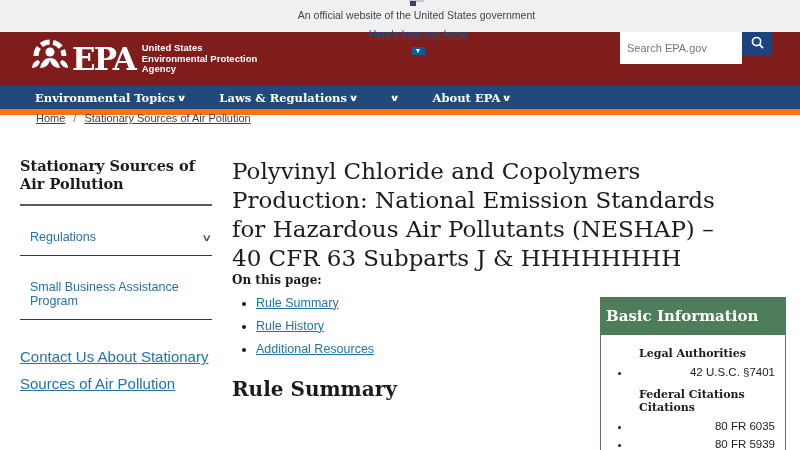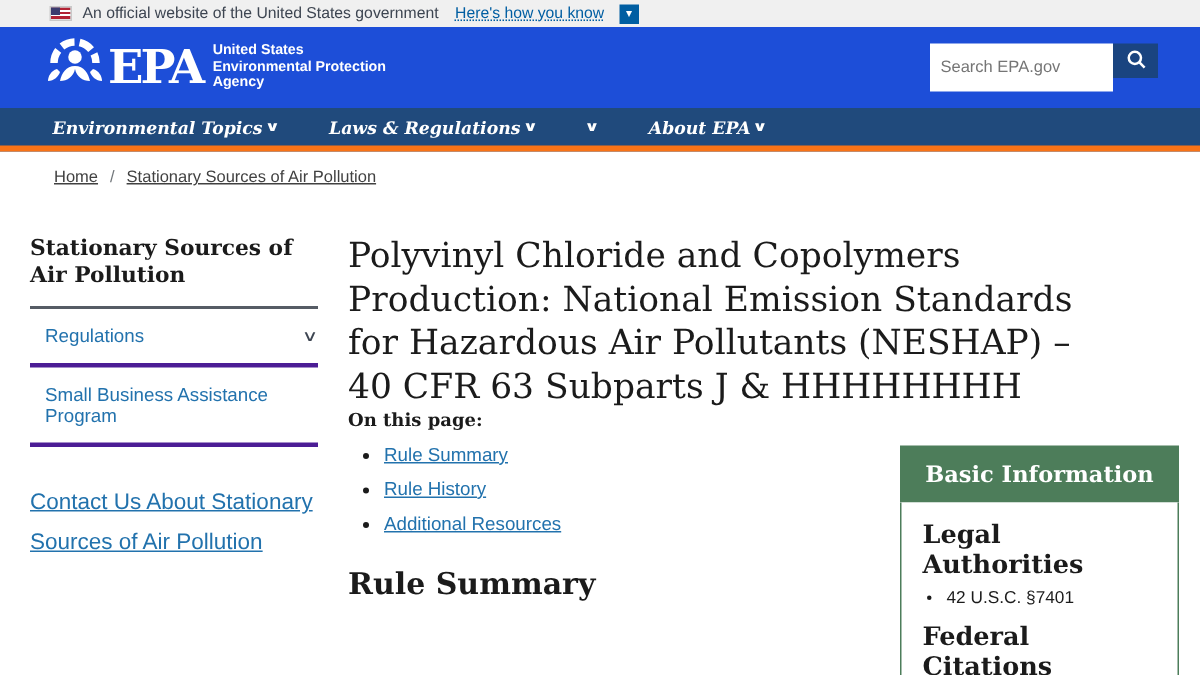--- a/index.html
+++ b/index.html
@@ -1,69 +1,69 @@
 <!DOCTYPE html>
 <html><head>
 <meta charset="utf-8">
 <style>
   * { margin: 0; padding: 0; box-sizing: border-box; }
   html, body { width: 800px; height: 450px; overflow: hidden; background: #fff; }
   body { font-family: "Liberation Sans", sans-serif; color: #1b1b1b; position: relative; }
 
   
-  .gov-banner { height: 18px; background: #f0f0f0; display: flex; align-items: center; padding-left: 33px; gap: 7px; font-size: 10.5px; color: #3d4551; }
+  .gov-banner { height: 32px; background: #f0f0f0; display: flex; align-items: center; padding-left: 33px; gap: 7px; font-size: 10.5px; color: #3d4551; flex-direction: column; }
   .flag { width: 15px; height: 10px; position: relative; background: repeating-linear-gradient(#b22234 0 1.5px, #fff 1.5px 3px); border: 0.5px solid #c9c9c9; }
   .flag::after { content: ""; position: absolute; left: 0; top: 0; width: 6px; height: 5px; background: #3c3b6e; }
   .banner-link { color: #005ea2; text-decoration: underline dotted; margin-left: 4px; cursor: pointer; }
   .banner-chevron-box { width: 13px; height: 13px; background: #005ea2; margin-left: 3px; display: inline-flex; align-items: center; justify-content: center; cursor: pointer; }
   .banner-chevron-box span { color: #fff; font-size: 8px; line-height: 1; }
 
   
-  .site-header { height: 54px; background: #1d4ed8; display: flex; align-items: center; padding: 0 28px 0 30px; }
+  .site-header { height: 54px; background: #7f1d1d; display: flex; padding: 0 28px 0 30px; }
   .logo-group { display: flex; align-items: center; gap: 2px; }
   .epa-word { font-family: "DejaVu Serif", serif; font-weight: bold; color: #fff; font-size: 31px; letter-spacing: -2px; line-height: 1; }
   .tagline { color: #fff; font-size: 9.5px; line-height: 1.15; margin-left: 5px; font-weight: bold; }
   .header-search { margin-left: auto; display: flex; }
   .search-input { width: 122px; height: 23px; border: none; padding: 16px 7px; font-size: 11px; color: #555; outline: none; }
   .search-btn { width: 30px; height: 23px; background: #1a4480; border: none; display: flex; align-items: center; justify-content: center; cursor: pointer; }
 
   
-  .main-nav { height: 29px; background: #204a7c; border-bottom: 4px solid #f97316; display: flex; align-items: center; padding-left: 18px; font-style: italic; }
+  .main-nav { height: 29px; background: #204a7c; border-bottom: 6px solid #f97316; display: flex; align-items: center; padding-left: 18px; }
   .nav-item { color: #fff; font-family: "DejaVu Serif", serif; font-weight: bold; font-size: 11.5px; padding: 0 17px; cursor: pointer; display: flex; align-items: center; gap: 3px; }
   .nav-item .chev { font-size: 9px; font-family: "DejaVu Sans", sans-serif; transform: scaleX(1.4); }
 
   
   .breadcrumb { position: absolute; left: 36px; top: 112px; font-size: 11px; color: #71767a; display: flex; gap: 8px; }
   .breadcrumb a { color: #414141; text-decoration: underline; cursor: pointer; }
 
   
   .sidebar { position: absolute; left: 20px; top: 130px; width: 192px; }
   .sidebar-title { font-family: "DejaVu Serif", serif; font-weight: bold; font-size: 14.5px; line-height: 1.25; margin-top: 27px; color: #1b1b1b; }
   .sidebar-rule { border: none; border-top: 2px solid #565c65; margin-top: 11px; }
   .sidebar-menu { list-style: none; }
-  .sidebar-menu li { border-bottom: 3px solid #4c1d95; padding: 11px 2px 11px 10px; font-size: 12.5px; display: flex; align-items: center; justify-content: space-between; cursor: pointer; }
+  .sidebar-menu li { border-bottom: 1px solid #4c1d95; padding: 24px 2px 11px 10px; font-size: 12.5px; display: flex; align-items: center; justify-content: space-between; cursor: pointer; }
   .sidebar-menu a { color: #2272ad; text-decoration: none; }
   .sidebar-menu .chev { color: #3d4551; font-size: 10px; transform: scaleX(1.5); }
   .contact-link { display: block; margin-top: 24px; font-size: 15px; line-height: 1.75; color: #2272ad; text-decoration: underline; cursor: pointer; }
 
   
   .main-col { position: absolute; left: 232px; top: 130px; width: 502px; }
   .page-title { font-family: "DejaVu Serif", serif; font-weight: normal; font-size: 23px; line-height: 1.26; margin-top: 27px; color: #1b1b1b; }
   .on-page-label { font-family: "DejaVu Serif", serif; font-weight: bold; font-size: 12px; }
   .on-page-list { margin: 9px 0 0 24px; }
   .on-page-list li { font-size: 12.5px; margin-bottom: 9px; color: #1b1b1b; }
   .on-page-list a { color: #2272ad; text-decoration: underline; cursor: pointer; }
   .section-heading { font-family: "DejaVu Serif", serif; font-weight: bold; font-size: 20px; margin-top: 21px; }
 
   
   .info-box { position: absolute; left: 600px; top: 297px; width: 186px; }
-  .info-box-header { background: #4d7d5a; color: #fff; text-align: center; font-family: "DejaVu Serif", serif; font-weight: bold; font-size: 15px; padding: 10px 6px; }
+  .info-box-header { background: #4d7d5a; color: #fff; font-family: "DejaVu Serif", serif; font-weight: bold; font-size: 15px; padding: 10px 6px; }
   .info-box-body { border: 1px solid #4d7d5a; border-top: none; background: #fff; padding: 12px 10px 10px 14px; min-height: 130px; }
-  .info-heading { font-family: "DejaVu Serif", serif; font-weight: bold; font-size: 17px; margin-bottom: 3px; }
-  .info-list { list-style: disc; margin: 0 0 10px 16px; }
+  .info-heading { font-family: "DejaVu Serif", serif; font-weight: bold; font-size: 11px; margin-bottom: 3px; margin-left: 24px; }
+  .info-list { list-style: disc; margin: 0 0 10px 16px; text-align: right; }
   .info-list li { font-size: 11.5px; margin: 6px 0; color: #1b1b1b; }
 </style>
 </head>
 <body>
 
 <div class="gov-banner">
   <span class="flag"></span>
   <span>An official website of the United States government</span>
   <a class="banner-link">Here's how you know</a>
   <span class="banner-chevron-box">

